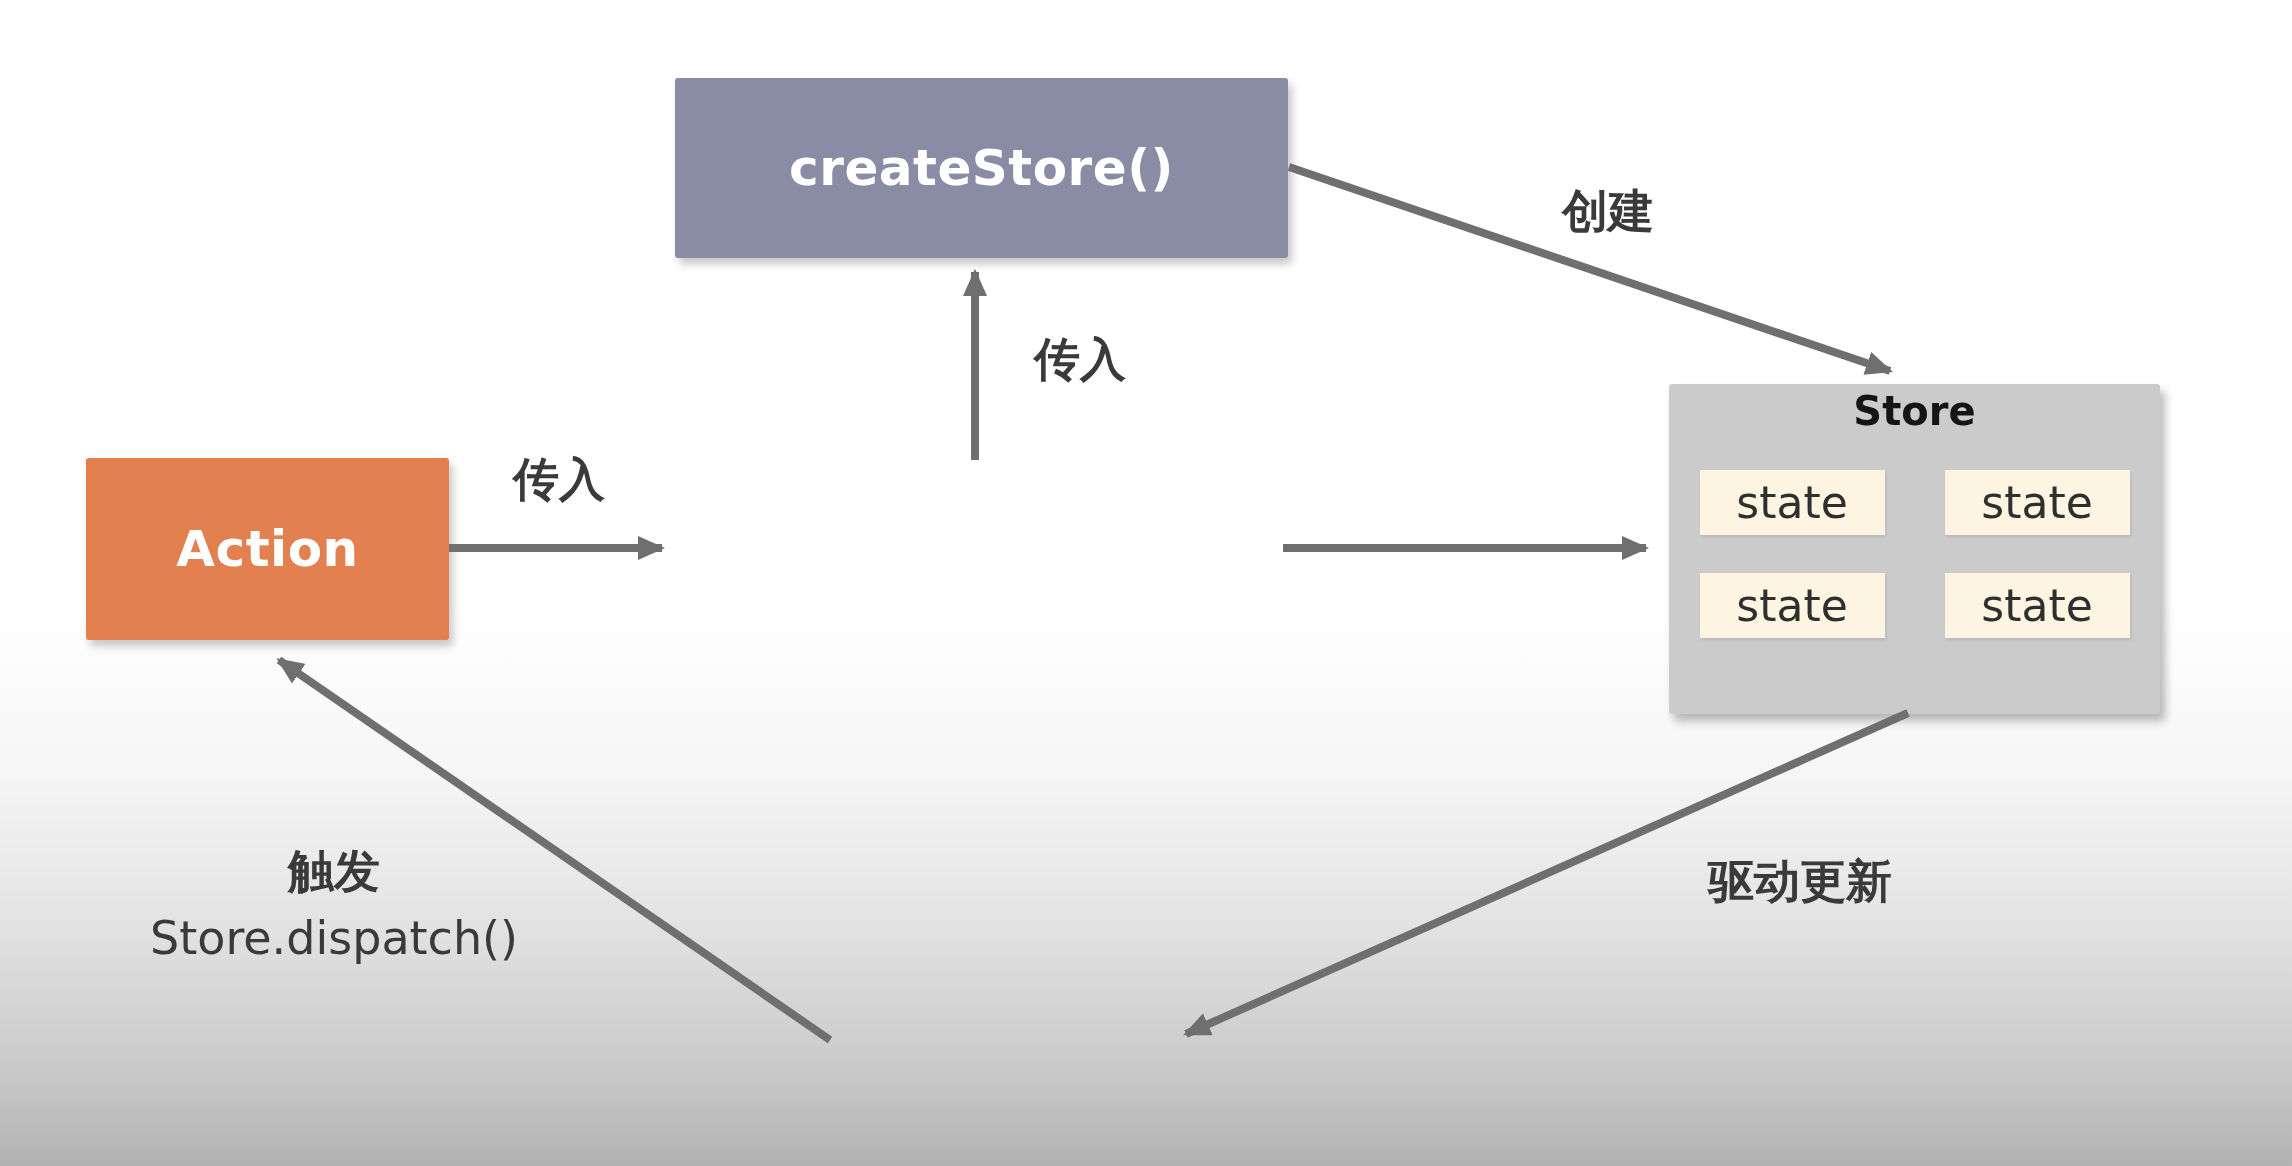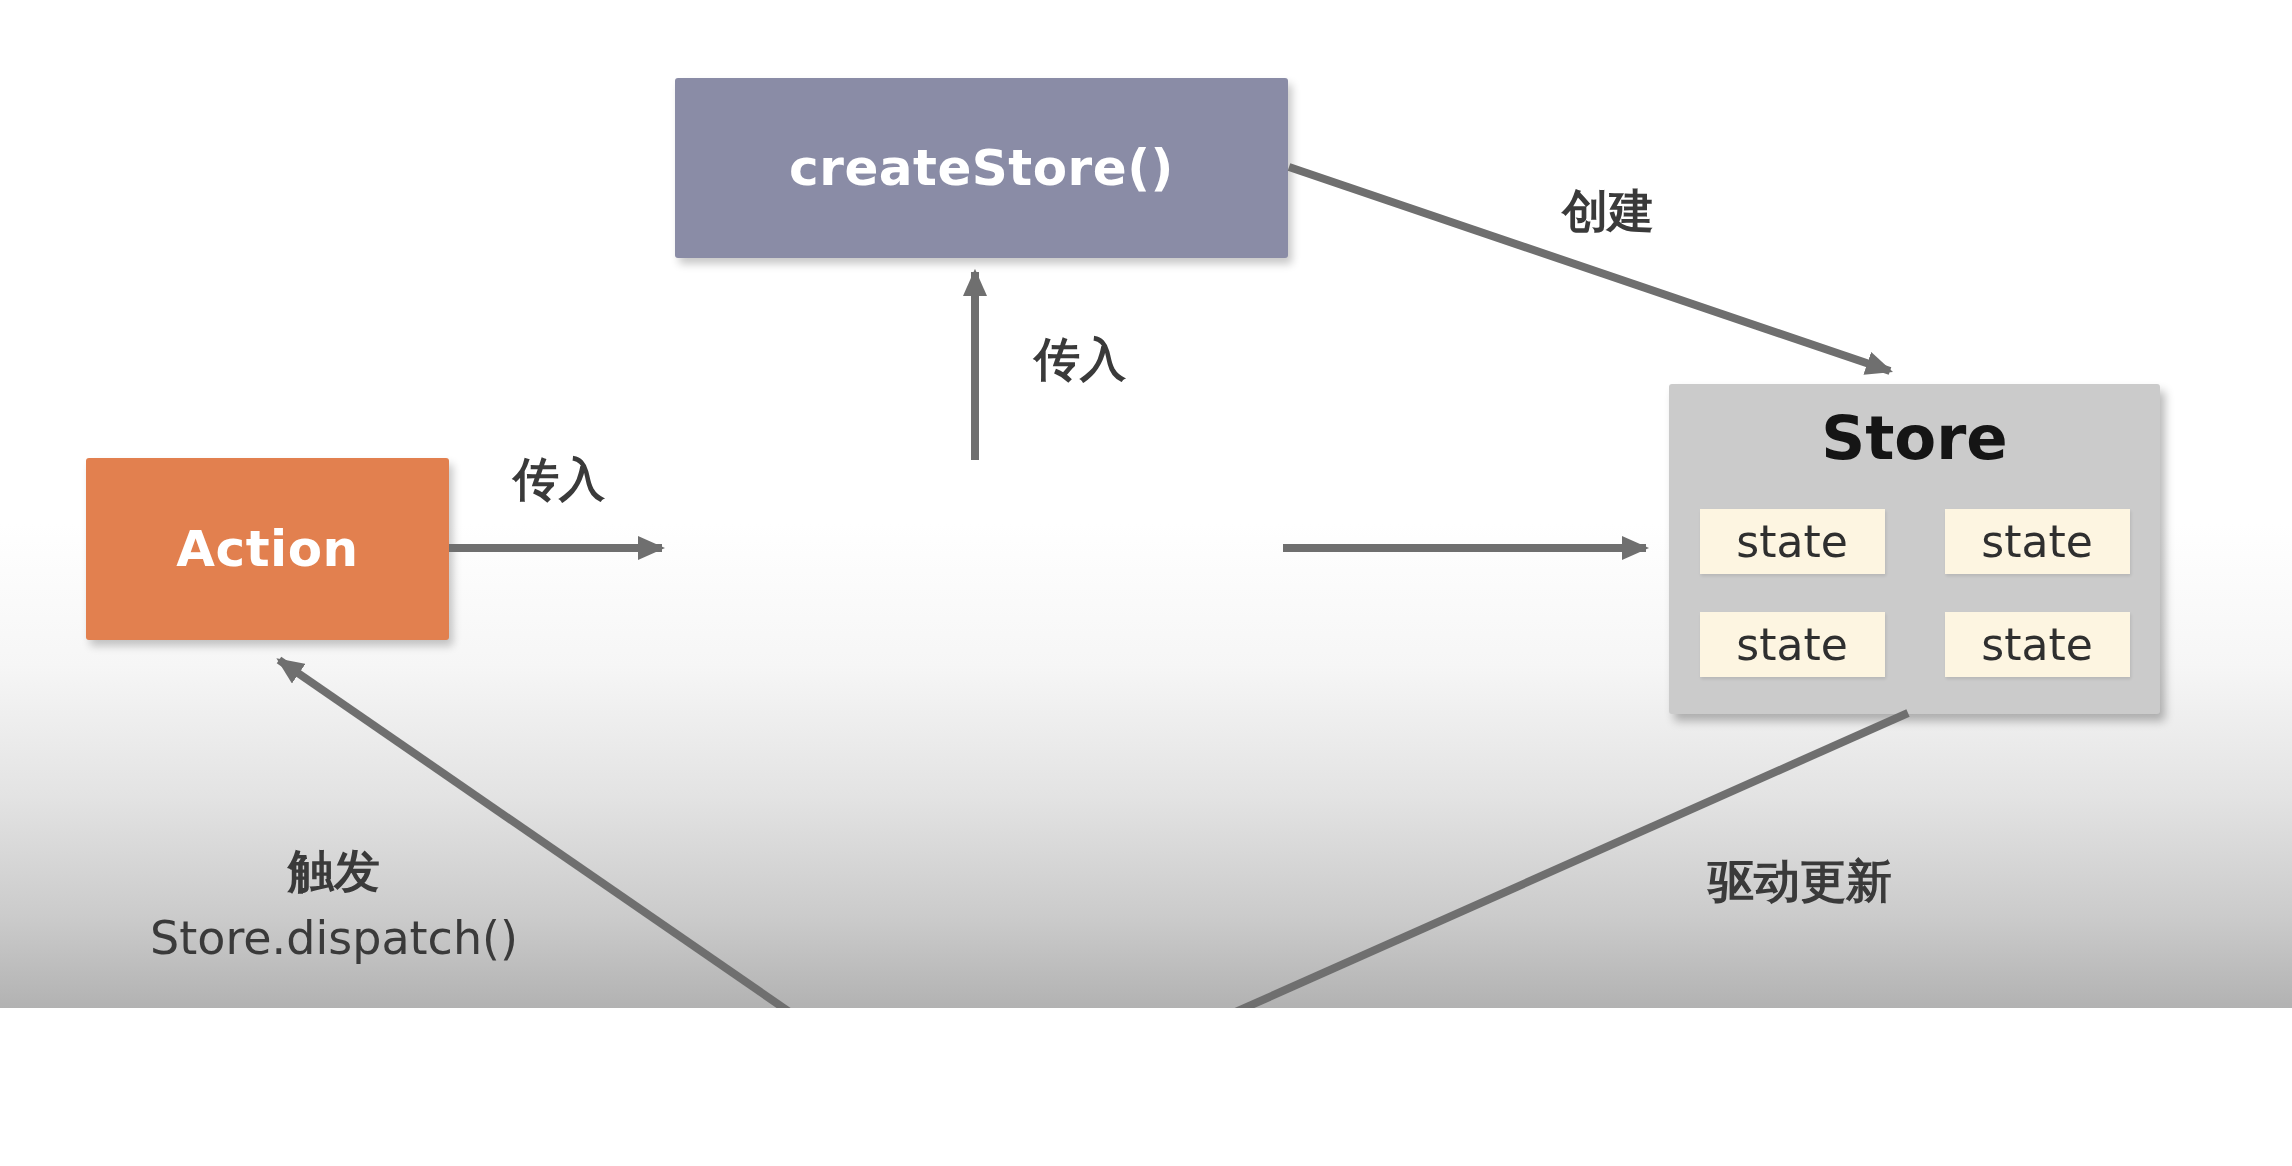--- a/index.html
+++ b/index.html
@@ -3,21 +3,21 @@
 <meta charset="utf-8">
 <style>
   html, body {
     margin: 0;
     padding: 0;
     background: #ffffff;
   }
   .stage {
     position: relative;
     width: 2292px;
-    height: 1008px;
+    height: 1166px;
     overflow: hidden;
     font-family: "DejaVu Sans", "Liberation Sans", sans-serif;
     background: linear-gradient(180deg,
       #ffffff 0%,
       #ffffff 52%,
       #f6f6f6 66%,
       #e3e3e3 79%,
       #cbcbcb 91%,
       #b2b2b2 100%);
   }
@@ -61,22 +61,22 @@
 
   
   .node-store {
     left: 1669px; top: 384px; width: 491px; height: 330px;
     background: #cbcbcb;
     flex-direction: column;
     justify-content: flex-start;
     box-shadow: 5px 7px 10px rgba(0,0,0,0.28);
   }
   .store-title {
-    margin-top: 18px;
-    font-size: 61px;
+    margin-top: 4px;
+    font-size: 40px;
     font-weight: bold;
     color: #151515;
   }
   .store-grid {
     margin-top: 36px;
     display: grid;
     grid-template-columns: 185px 185px;
     grid-template-rows: 65px 65px;
     column-gap: 60px;
     row-gap: 38px;

